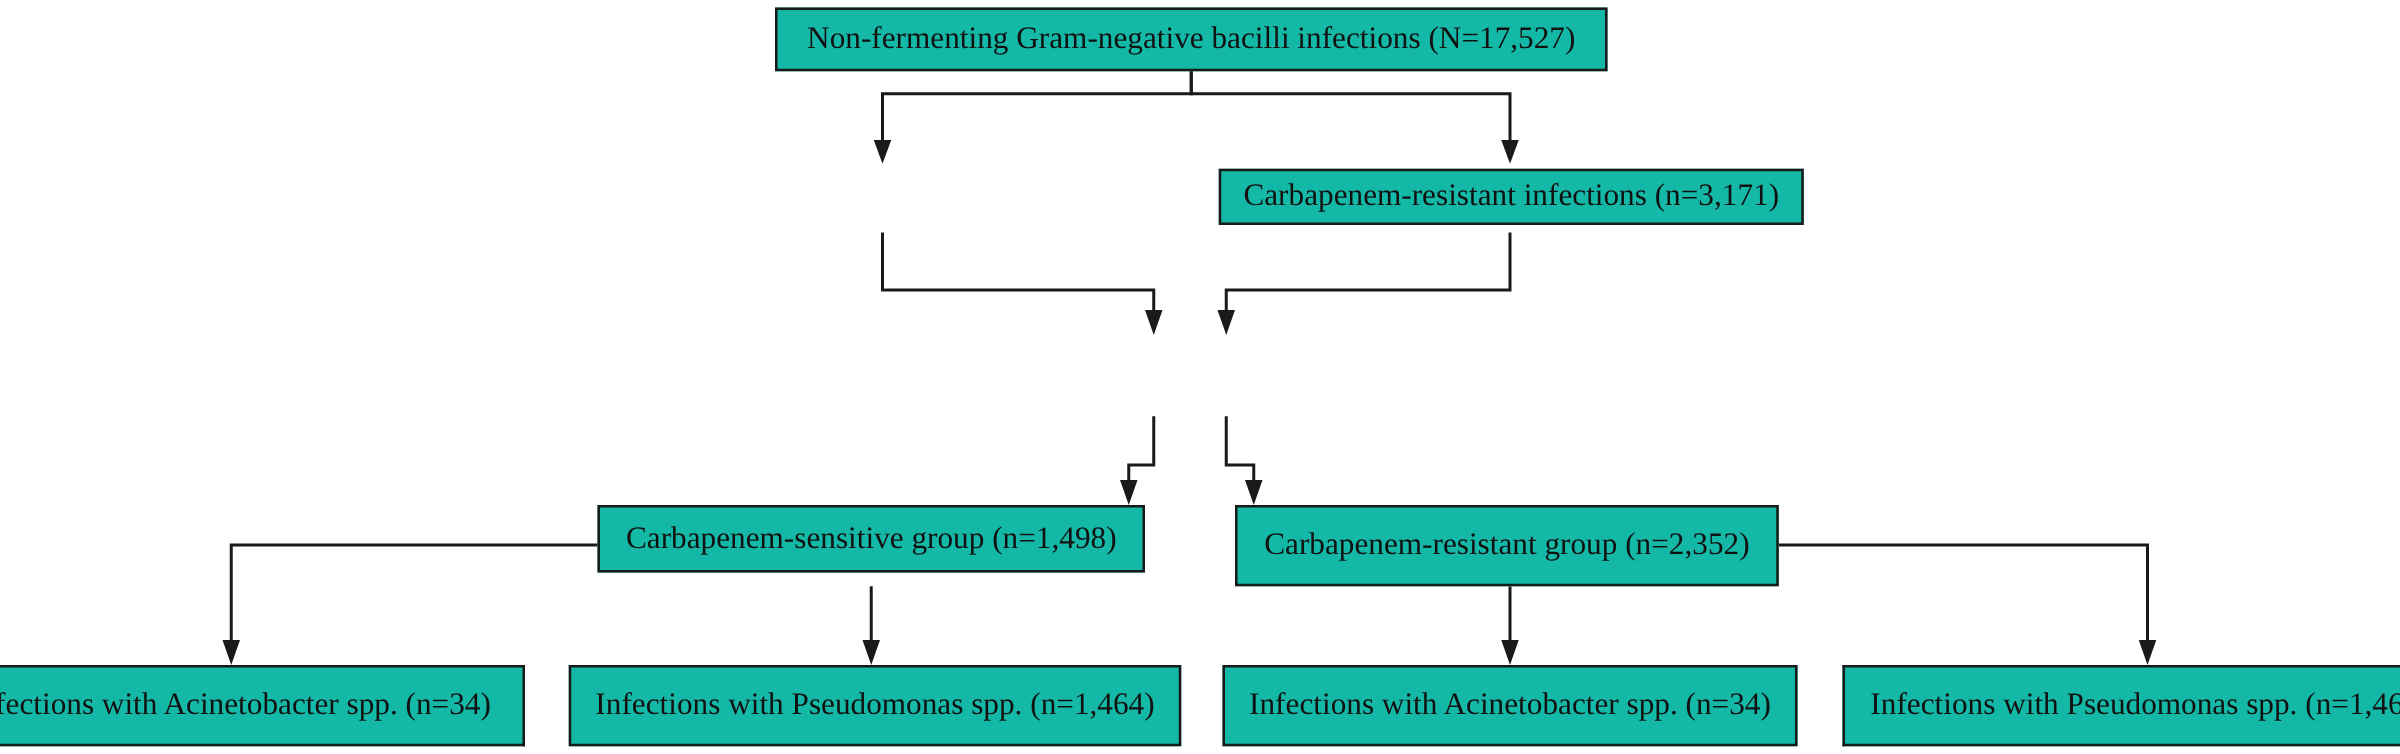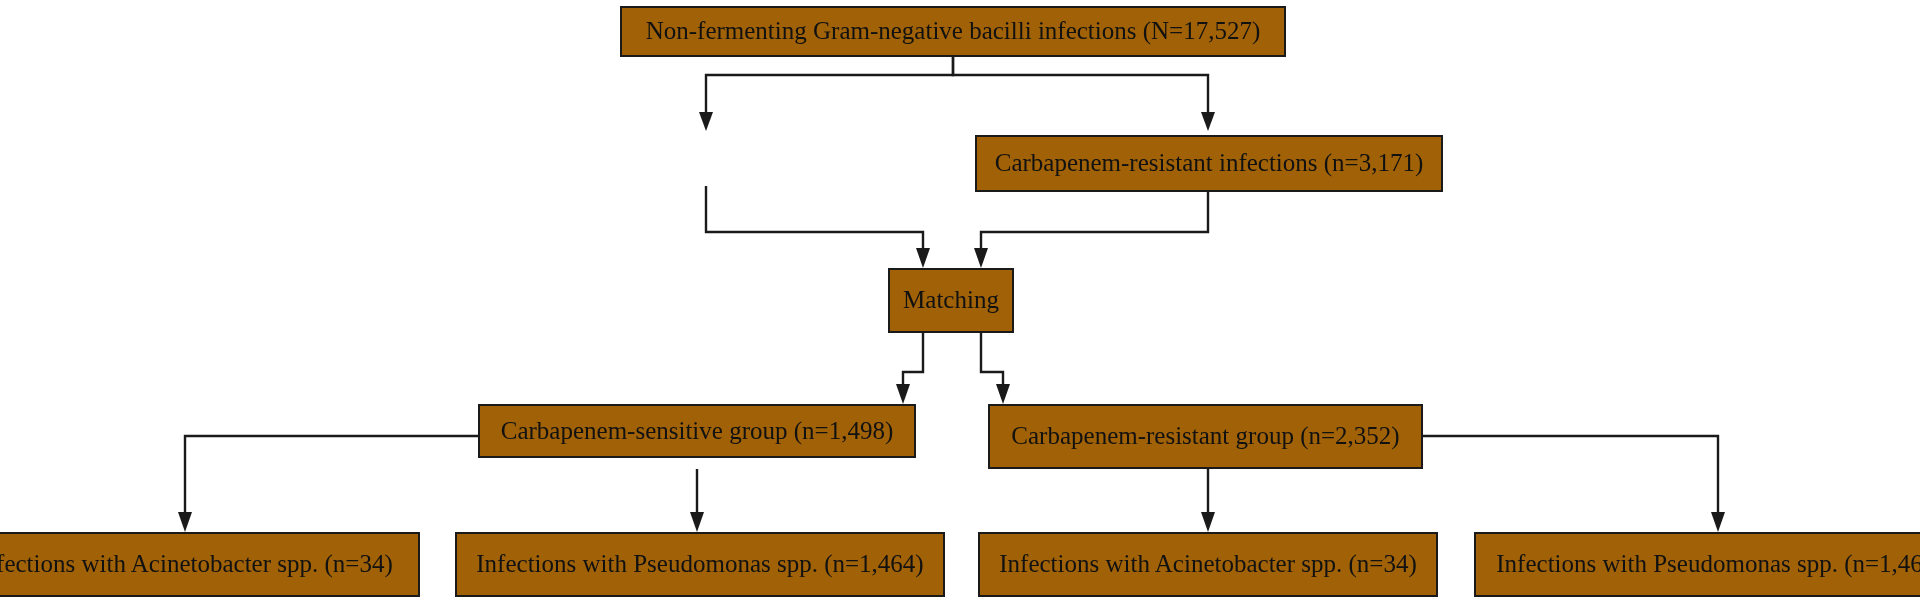--- a/index.html
+++ b/index.html
@@ -13,21 +13,21 @@
     height: 603px;
     overflow: hidden;
     background: #ffffff;
     font-family: "Liberation Serif", "DejaVu Serif", serif;
     color: #111111;
   }
   .node {
     position: absolute;
     box-sizing: border-box;
     border: 2px solid #1a1a1a;
-    background: #a16207;
+    background: #14b8a6;
     display: flex;
     align-items: center;
     justify-content: center;
     text-align: center;
     font-size: 25px;
     line-height: 1.15;
     white-space: nowrap;
     color: #111111;
     z-index: 2;
   }
@@ -95,27 +95,24 @@
 
     <path d="M 1423 436 L 1718 436 L 1718 518"></path>
     <polygon class="arrowhead" points="1718,532 1711,512 1725,512"></polygon>
   </svg>
 
   <div class="node" style="left:620px; top:6px; width:666px; height:51px;">
     <span class="node-label">Non-fermenting Gram-negative bacilli infections (N=17,527)</span>
   </div>
 
 
-  <div class="node" style="left:975px; top:135px; width:468px; height:57px;">
+  <div class="node" style="left:975px; top:135px; width:468px; height:45px;">
     <span class="node-label">Carbapenem-resistant infections (n=3,171)</span>
   </div>
 
-  <div class="node" style="left:888px; top:268px; width:126px; height:65px;">
-    <span class="node-label">Matching</span>
-  </div>
 
   <div class="node" style="left:478px; top:404px; width:438px; height:54px;">
     <span class="node-label">Carbapenem-sensitive group (n=1,498)</span>
   </div>
 
   <div class="node" style="left:988px; top:404px; width:435px; height:65px;">
     <span class="node-label">Carbapenem-resistant group (n=2,352)</span>
   </div>
 
   <div class="node clip-left" style="left:-50px; top:532px; width:470px; height:65px;">

